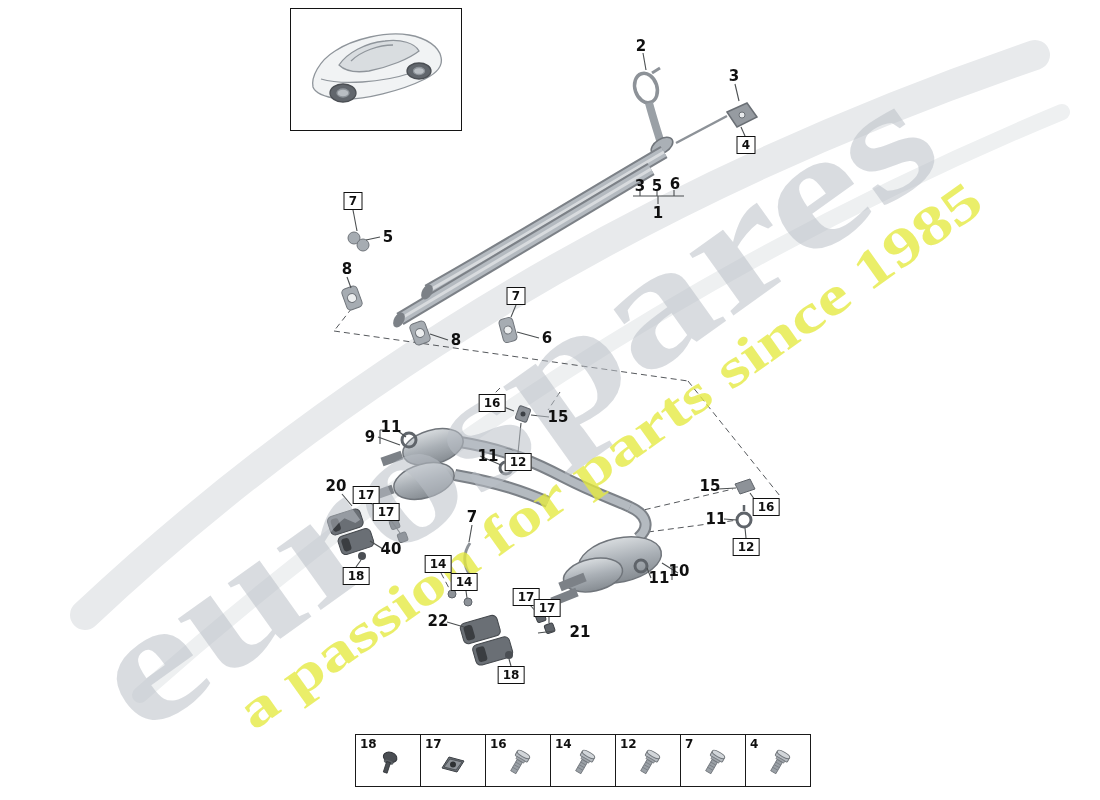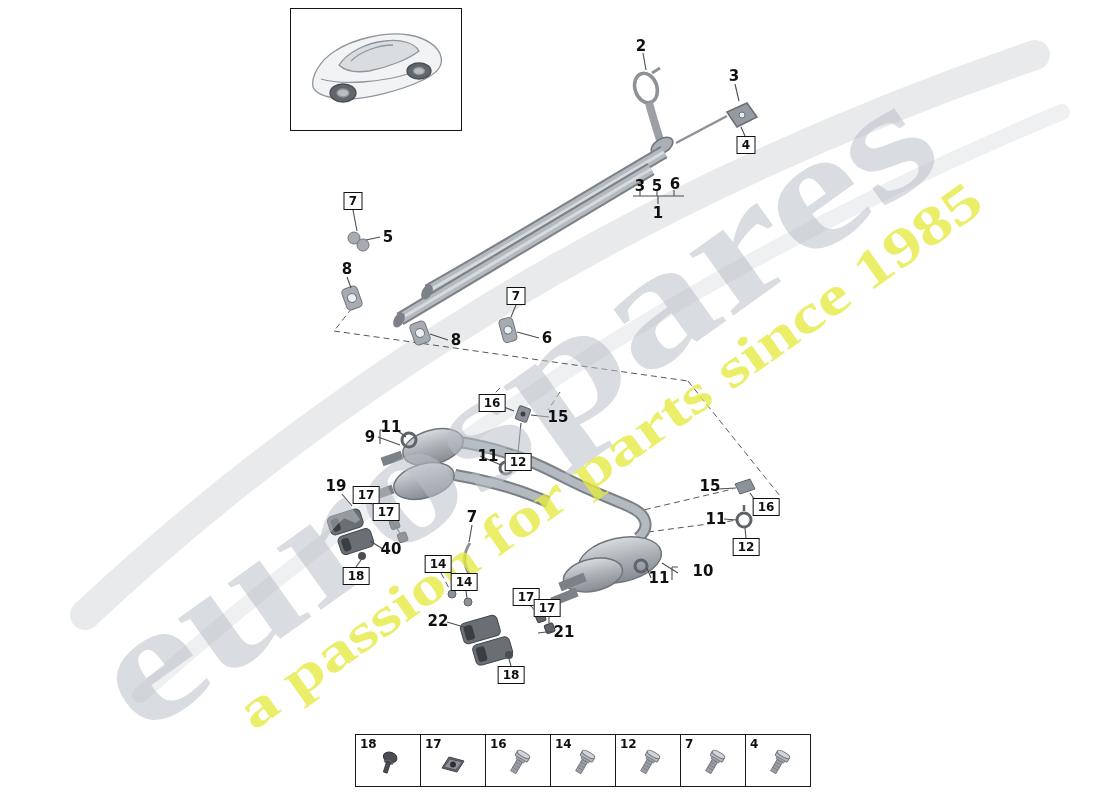--- a/index.html
+++ b/index.html
@@ -224,38 +224,38 @@
       <div class="callout" style="left: 347px; top: 269px;">8</div>
       <div class="callout boxed" style="left: 516px; top: 296px;">7</div>
       <div class="callout" style="left: 456px; top: 340px;">8</div>
       <div class="callout" style="left: 547px; top: 338px;">6</div>
       <div class="callout boxed" style="left: 492px; top: 403px;">16</div>
       <div class="callout" style="left: 558px; top: 417px;">15</div>
       <div class="callout" style="left: 370px; top: 437px;">9</div>
       <div class="callout" style="left: 391px; top: 427px;">11</div>
       <div class="callout" style="left: 488px; top: 456px;">11</div>
       <div class="callout boxed" style="left: 518px; top: 462px;">12</div>
-      <div class="callout" style="left: 336px; top: 486px;">19</div>
+      <div class="callout" style="left: 336px; top: 486px;">20</div>
       <div class="callout boxed" style="left: 366px; top: 495px;">17</div>
       <div class="callout boxed" style="left: 386px; top: 512px;">17</div>
       <div class="callout" style="left: 472px; top: 517px;">7</div>
       <div class="callout" style="left: 391px; top: 549px;">40</div>
       <div class="callout boxed" style="left: 438px; top: 564px;">14</div>
       <div class="callout boxed" style="left: 464px; top: 582px;">14</div>
       <div class="callout boxed" style="left: 356px; top: 576px;">18</div>
       <div class="callout" style="left: 710px; top: 486px;">15</div>
       <div class="callout boxed" style="left: 766px; top: 507px;">16</div>
       <div class="callout" style="left: 716px; top: 519px;">11</div>
       <div class="callout boxed" style="left: 746px; top: 547px;">12</div>
-      <div class="callout" style="left: 703px; top: 571px;">10</div>
+      <div class="callout" style="left: 679px; top: 571px;">10</div>
       <div class="callout" style="left: 659px; top: 578px;">11</div>
       <div class="callout boxed" style="left: 526px; top: 597px;">17</div>
       <div class="callout boxed" style="left: 547px; top: 608px;">17</div>
       <div class="callout" style="left: 438px; top: 621px; text-align: center;">22</div>
-      <div class="callout" style="left: 564px; top: 632px;">21</div>
+      <div class="callout" style="left: 580px; top: 632px;">21</div>
       <div class="callout boxed" style="left: 511px; top: 675px;">18</div>
     </div>
 
   <div id="legend-row">
       <div class="legend-cell">
         <span class="legend-num">18</span>
         <span class="legend-icon"><svg width="26" height="30" viewBox="0 0 26 30">
             <g transform="rotate(18 13 15)">
               <ellipse cx="13" cy="8" rx="7" ry="5" fill="#4a4e53" stroke="#303338"></ellipse>
               <ellipse cx="13" cy="13" rx="5" ry="2" fill="#5b6065"></ellipse>

